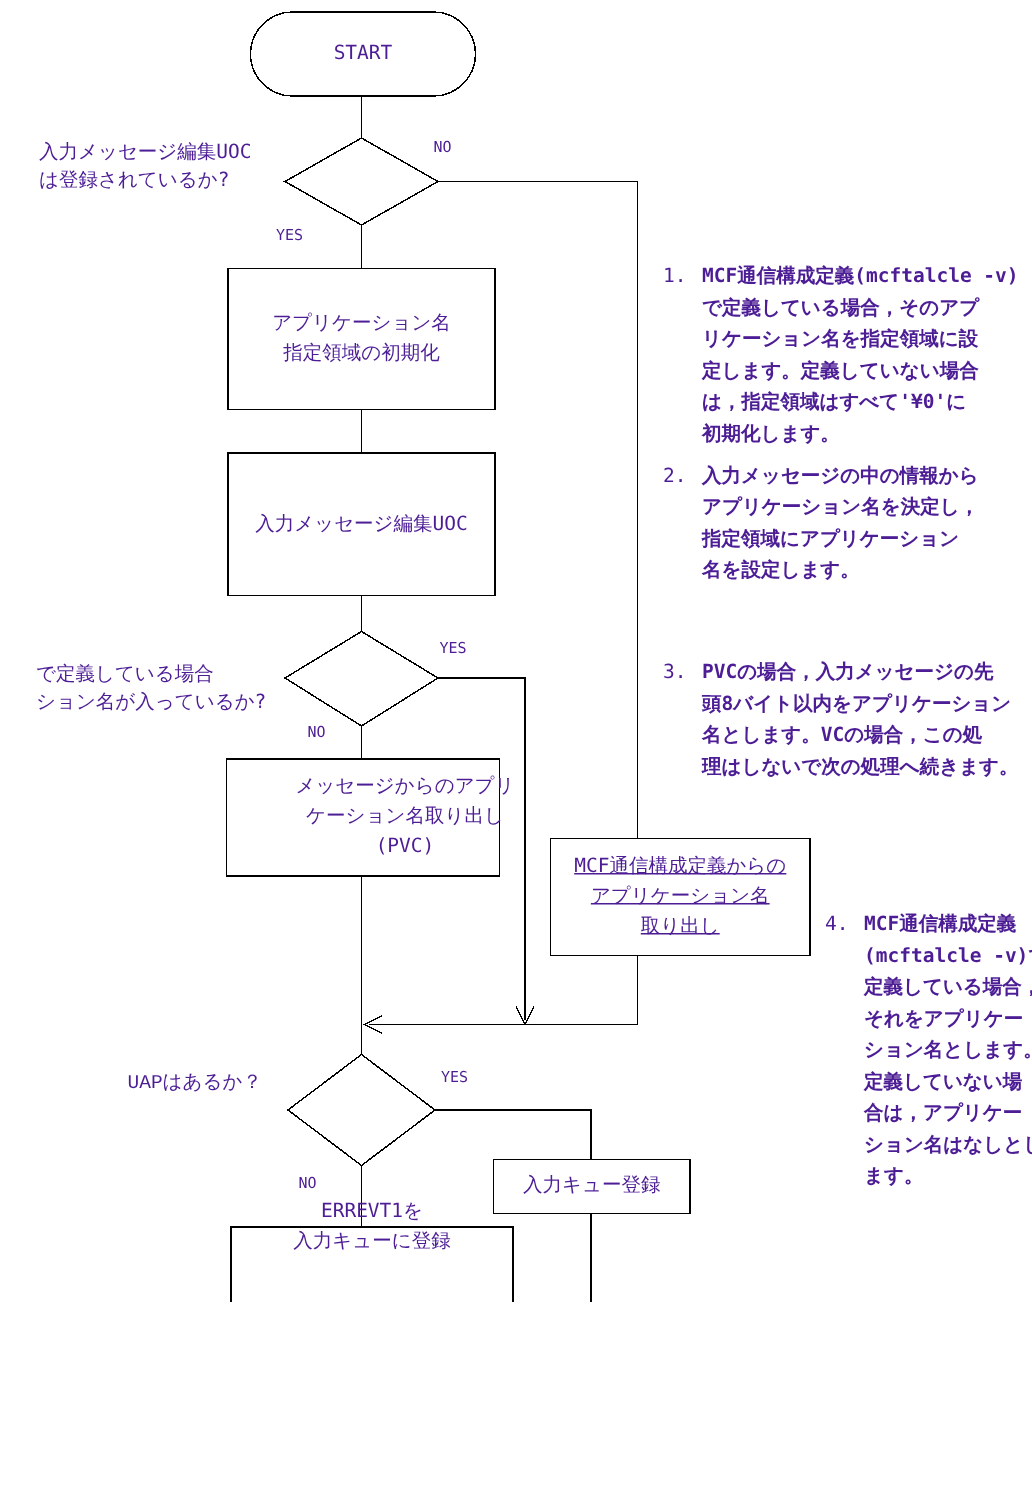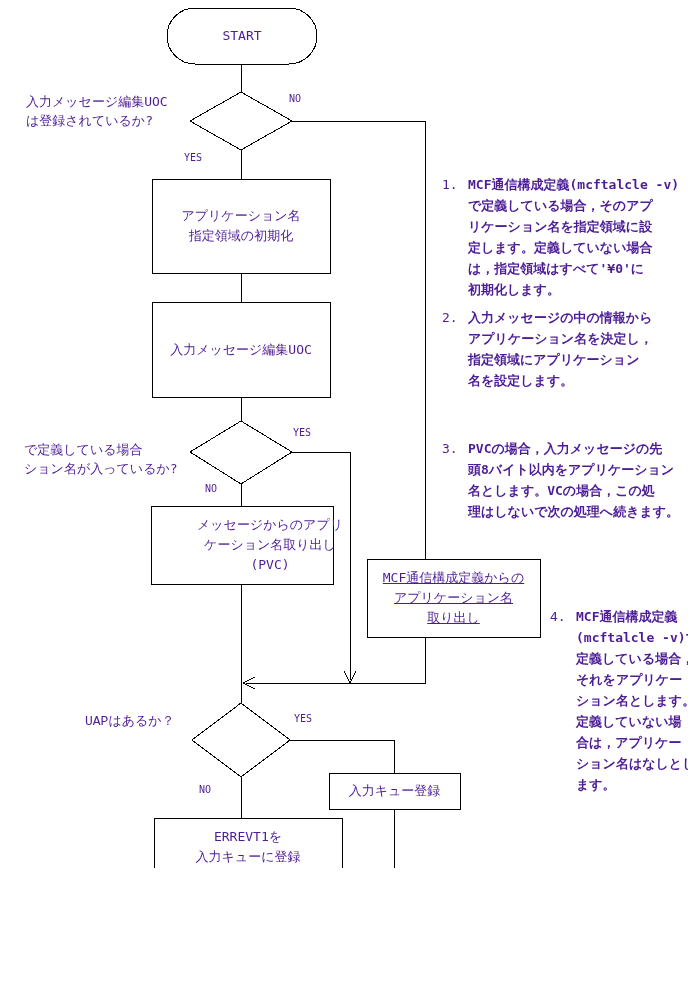--- a/index.html
+++ b/index.html
@@ -79,21 +79,21 @@
 (PVC)</div>
   <div class="boxlbl" style="left:345px;top:559px;width:173px;height:78px;text-decoration:underline;">MCF通信構成定義からの
 アプリケーション名
 取り出し</div>
 
   <div class="lbl" style="left:63px;top:712px;width:120px;font-family:Liberation Mono, monospace;">UAPはあるか？</div>
   <div class="branch" style="left:272px;top:712px;">YES</div>
   <div class="branch" style="left:177px;top:783px;">NO</div>
 
   <div class="boxlbl" style="left:307px;top:773px;width:131px;height:36px;">入力キュー登録</div>
-  <div class="boxlbl" style="left:132px;top:818px;width:188px;height:57px;">ERREVT1を
+  <div class="boxlbl" style="left:132px;top:789px;width:188px;height:57px;">ERREVT1を
 入力キューに登録</div>
 
   <div class="note" style="left:420px;top:174px;width:264px;">
     <span class="num">1.</span>
     <span class="body">MCF通信構成定義(mcftalcle -v)
 で定義している場合，そのアプ
 リケーション名を指定領域に設
 定します。定義していない場合
 は，指定領域はすべて'¥0'に
 初期化します。</span>

